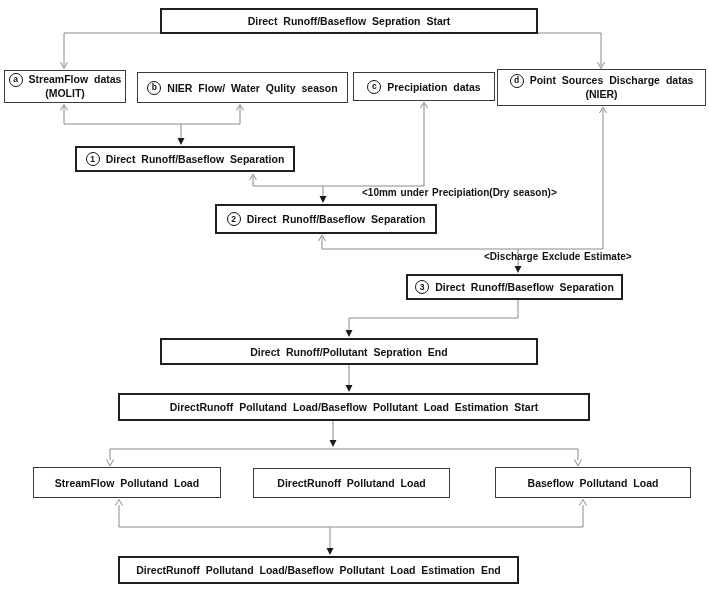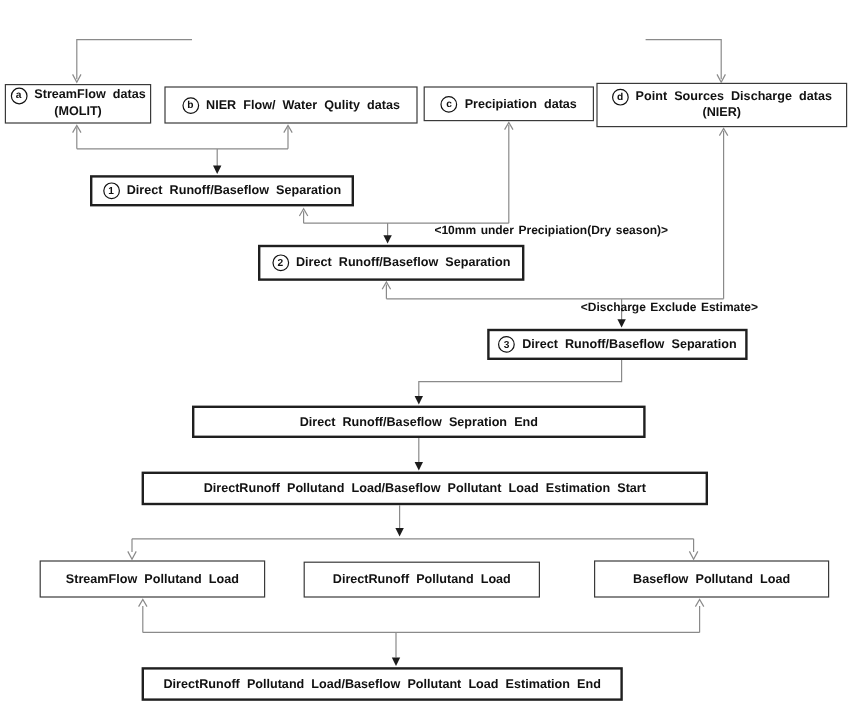--- a/index.html
+++ b/index.html
@@ -96,34 +96,37 @@
       <polygon points="177.5,138 184.5,138 181,145"></polygon>
       <polygon points="319.5,196 326.5,196 323,203"></polygon>
       <polygon points="514.5,266 521.5,266 518,273"></polygon>
       <polygon points="345.5,330 352.5,330 349,337"></polygon>
       <polygon points="345.5,385 352.5,385 349,392"></polygon>
       <polygon points="329.5,440 336.5,440 333,447"></polygon>
       <polygon points="326.5,548 333.5,548 330,555"></polygon>
     </g>
   </svg>
 
+  <div class="node heavy" style="left:160px; top:8px; width:378px; height:26px;">
+    <span>Direct Runoff/Baseflow Sepration Start</span>
+  </div>
 
   <div class="node" style="left:4px; top:70px; width:122px; height:33px;">
     <div class="two-line">
       <div class="line">
         <span class="badge">a</span>
         <span>StreamFlow datas</span>
       </div>
       <div class="line">(MOLIT)</div>
     </div>
   </div>
 
   <div class="node" style="left:137px; top:72px; width:211px; height:31px;">
     <span class="badge">b</span>
-    <span>NIER Flow/ Water Qulity datas</span>
+    <span>NIER Flow/ Water Qulity season</span>
   </div>
 
   <div class="node" style="left:353px; top:72px; width:142px; height:29px;">
     <span class="badge">c</span>
     <span>Precipiation datas</span>
   </div>
 
   <div class="node" style="left:497px; top:69px; width:209px; height:37px;">
     <div class="two-line">
       <div class="line">
@@ -146,21 +149,21 @@
 
   <div class="node heavy" style="left:406px; top:274px; width:217px; height:26px;">
     <span class="badge">3</span>
     <span>Direct Runoff/Baseflow Separation</span>
   </div>
 
   <div class="annotation" style="left:362px; top:187px;">&lt;10mm under Precipiation(Dry season)&gt;</div>
   <div class="annotation" style="left:484px; top:251px;text-align:center;">&lt;Discharge Exclude Estimate&gt;</div>
 
   <div class="node heavy" style="left:160px; top:338px; width:378px; height:27px;">
-    <span>Direct Runoff/Baseflow Sepration End</span>
+    <span>Direct Runoff/Pollutant Sepration End</span>
   </div>
 
   <div class="node" style="left:33px; top:467px; width:188px; height:31px;">
     <span>StreamFlow Pollutand Load</span>
   </div>
 
   <div class="node heavy" style="left:118px; top:393px; width:472px; height:28px;">
     <span>DirectRunoff Pollutand Load/Baseflow Pollutant Load Estimation Start</span>
   </div>
 

